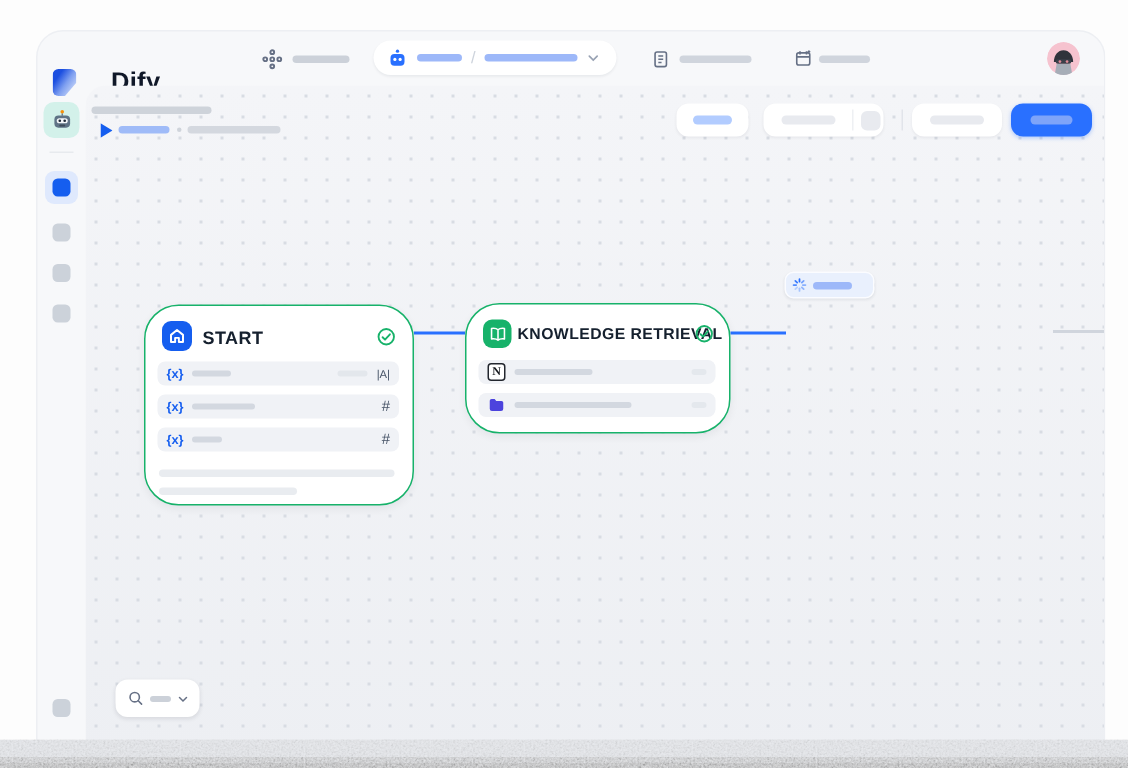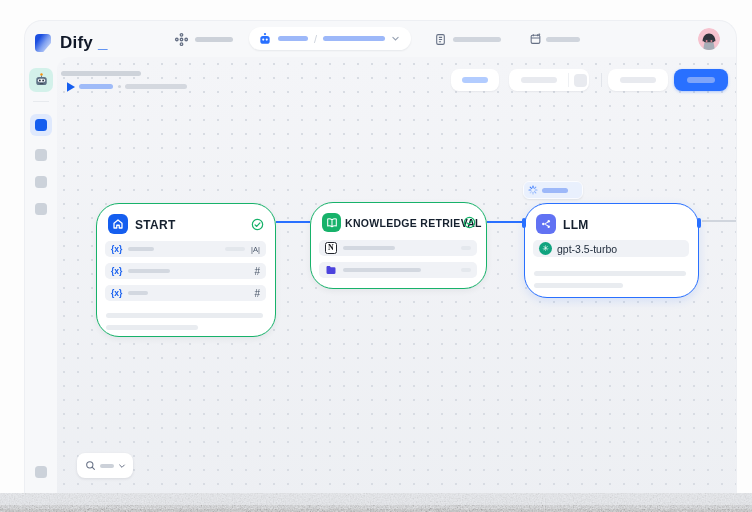--- a/index.html
+++ b/index.html
@@ -60,21 +60,21 @@
   .noise{position:absolute;left:0;right:0;bottom:0;height:19px;z-index:50;line-height:0}
   svg{display:block}
 </style>
 </head>
 <body>
 
 <div id="screen">
   <div class="window">
 
     <div class="abs" style="left:0;top:0;right:0;height:36px">
-      <div class="flexc abs" style="left:10px;top:12px;gap:9px">
+      <div class="flexc abs" style="left:10px;top:24px;gap:23px">
         <div class="logo-mark"></div>
         <span class="logo-text">Dify</span>
         <span class="logo-us" style="margin-left:-4px">_</span>
       </div>
 
       <div class="abs" style="left:149px;top:11px">
         <svg width="15" height="15" viewBox="0 0 24 24" fill="none" stroke="#667085" stroke-width="2.1">
           <circle cx="12" cy="4.5" r="2"></circle>
             <circle cx="12" cy="19.5" r="2"></circle>
             <circle cx="4.5" cy="12" r="2"></circle>
@@ -249,39 +249,20 @@
             <path d="M2.5 12h4.2" opacity=".8"></path>
             <path d="M17.3 12h4.2" opacity=".5"></path>
           <path d="M5.3 5.3l3 3" opacity=".9"></path>
             <path d="M15.7 15.7l3 3" opacity=".45"></path>
             <path d="M18.7 5.3l-3 3" opacity=".6"></path>
             <path d="M5.3 18.7l3-3" opacity=".25"></path>
         </svg>
         <span class="bar" style="position:static;width:26px;height:5px;background:#9db8f9"></span>
       </div>
 
-      <div class="node" style="left:467px;top:146px;width:175px;height:95px;border:1.8px solid #2970ff;box-shadow:0 3px 10px rgba(41,112,255,.14)">
-        <div class="handle" style="left:-3px"></div>
-        <div class="handle" style="right:-3px"></div>
-        <div class="node-icon" style="background:#6172f3">
-          <svg width="12" height="12" viewBox="0 0 24 24" fill="#fff">
-              <circle cx="6.6" cy="12" r="2.4"></circle>
-              <circle cx="17.4" cy="6.6" r="2.4"></circle>
-              <circle cx="17.4" cy="17.4" r="2.4"></circle>
-              <path d="M8.6 10.9l7-3.5.9 1.8-7 3.5zM8.6 13.1l7 3.5.9-1.8-7-3.5z"></path>
-            </svg>
-        </div>
-        <div class="node-title">LLM</div>
-        <div class="nrow" style="top:36px;height:17px;gap:5px">
-          <span class="openai">✳</span>
-          <span style="font-size:10.5px;color:#1d2939">gpt-3.5-turbo</span>
-        </div>
-        <div class="lbar" style="left:9px;top:67px;width:152px"></div>
-        <div class="lbar" style="left:9px;top:79px;width:89px"></div>
-      </div>
 
       <div class="zoomctl">
         <svg width="11" height="11" viewBox="0 0 24 24" fill="none" stroke="#667085" stroke-width="2.3">
             <circle cx="10.5" cy="10.5" r="6.8"></circle>
             <path d="M15.6 15.6 20.5 20.5" stroke-linecap="round"></path>
           </svg>
         <span class="bar" style="position:static;width:14px;height:4px;background:#ccd1d9"></span>
         <svg width="8" height="8" viewBox="0 0 24 24" fill="none" stroke="#667085" stroke-width="3" stroke-linecap="round">
             <path d="M5 9l7 7 7-7"></path>
           </svg>

